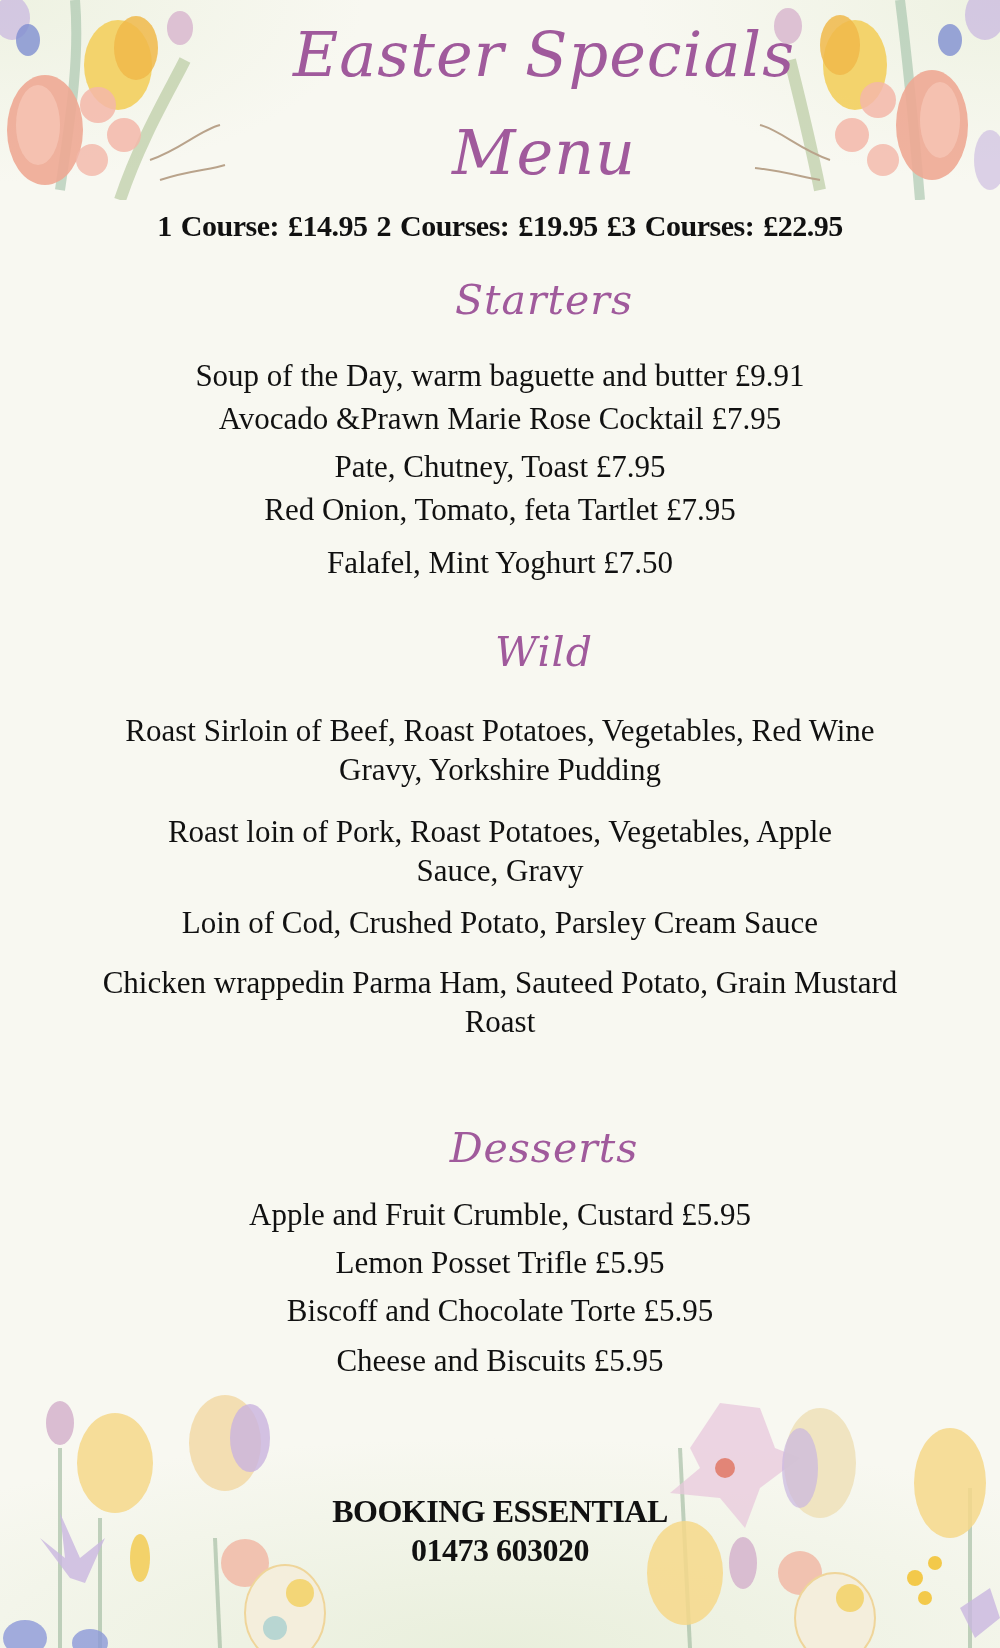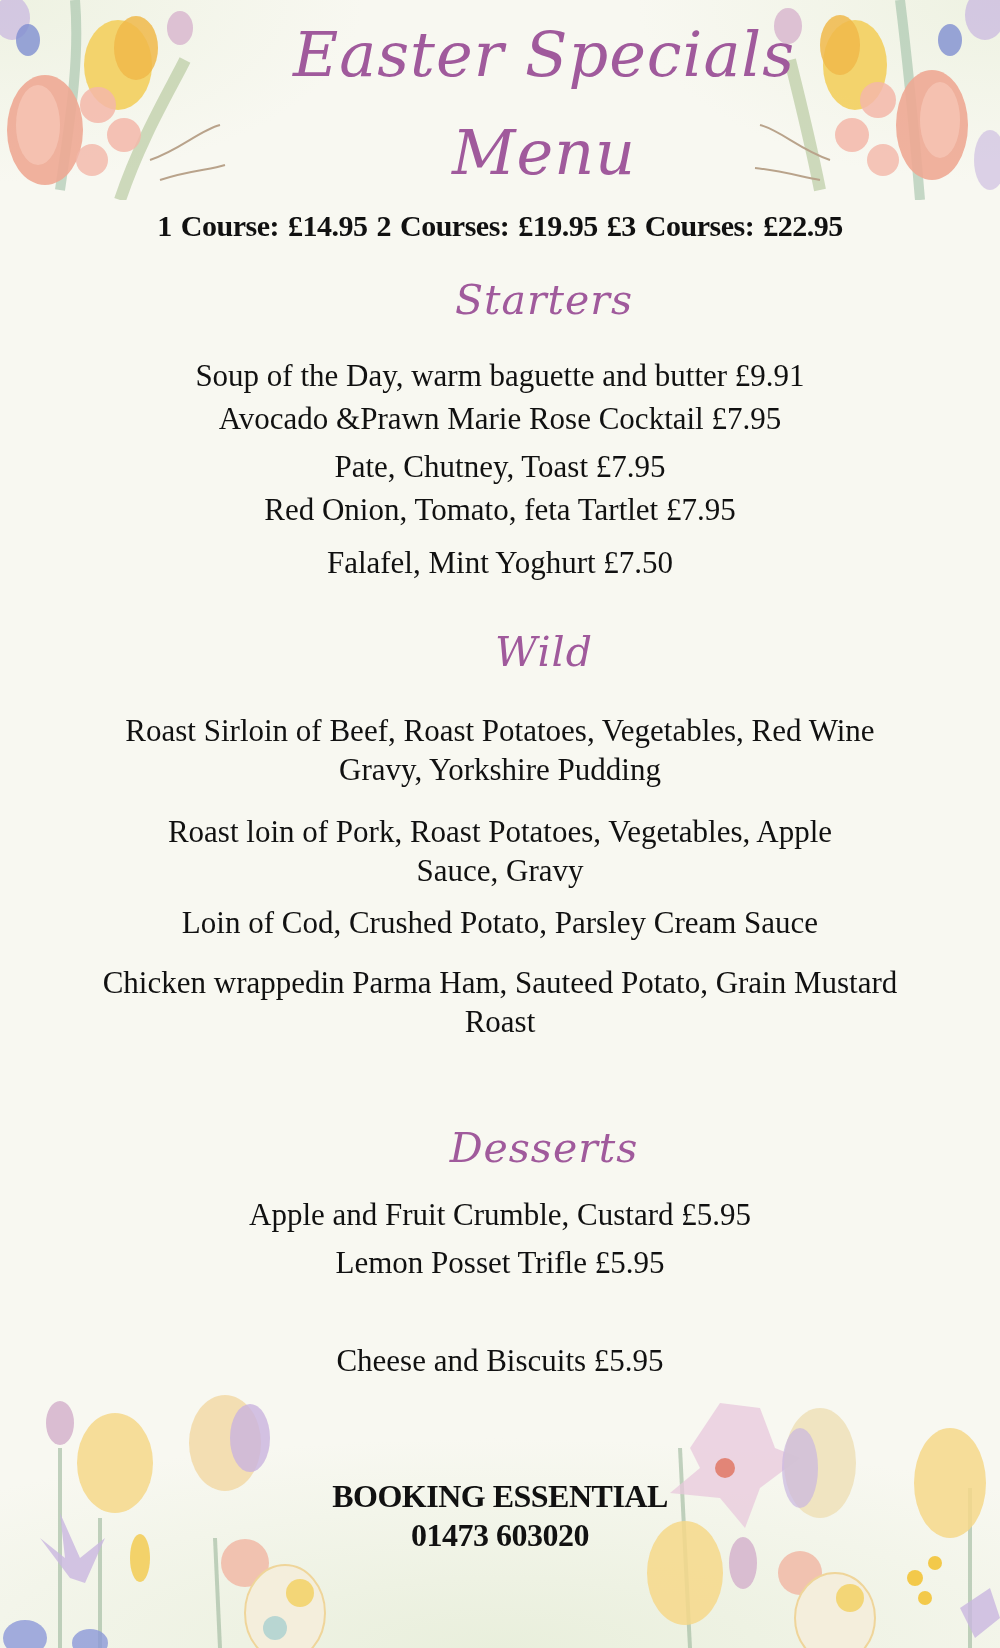--- a/index.html
+++ b/index.html
@@ -30,21 +30,21 @@
       padding-left: 44px;
     }
     .title { font-size: 62px; line-height: 70px; }
     .section { font-size: 41px; line-height: 60px; }
     .prices {
       font-weight: bold; font-size: 30px; line-height: 36px;
       letter-spacing: -0.5px; word-spacing: 2px;
     }
     .item { font-size: 31px; line-height: 38px; }
     .booking {
-      font-weight: bold; font-size: 32px; line-height: 38px; letter-spacing: -0.5px;
+      font-weight: bold; font-size: 32px; line-height: 38px; letter-spacing: -0.5px; margin-top: 15px;
     }
     .deco { position: absolute; pointer-events: none; }
   </style>
 </head>
 <body>
 
 <div class="page">
 
   <svg class="deco" style="left:0;top:0" width="230" height="200" viewBox="0 0 230 200">
     <path d="M60 190 C70 120 80 60 75 0" stroke="#8fb59a" stroke-width="10" fill="none" opacity="0.5"></path>
@@ -131,18 +131,19 @@
   <div class="line item" style="top:751px">Gravy, Yorkshire Pudding</div>
   <div class="line item" style="top:813px">Roast loin of Pork, Roast Potatoes, Vegetables, Apple</div>
   <div class="line item" style="top:852px">Sauce, Gravy</div>
   <div class="line item" style="top:904px">Loin of Cod, Crushed Potato, Parsley Cream Sauce</div>
   <div class="line item" style="top:964px">Chicken wrappedin Parma Ham, Sauteed Potato, Grain Mustard</div>
   <div class="line item" style="top:1003px">Roast</div>
 
   <div class="line script section" style="top:1118px">Desserts</div>
   <div class="line item" style="top:1196px">Apple and Fruit Crumble, Custard £5.95</div>
   <div class="line item" style="top:1244px">Lemon Posset Trifle £5.95</div>
+  <div class="line item" style="top:1292px">Biscoff and Chocolate Torte £5.95</div>
   <div class="line item" style="top:1342px">Cheese and Biscuits £5.95</div>
 
   <div class="line booking" style="top:1477px">BOOKING ESSENTIAL</div>
   <div class="line booking" style="top:1516px">01473 603020</div>
 
 </div>
 
 </body></html>

